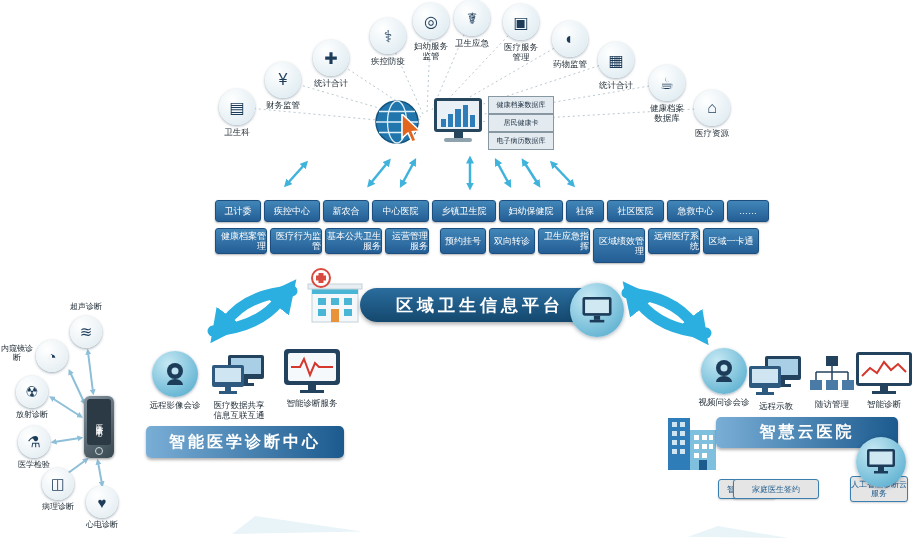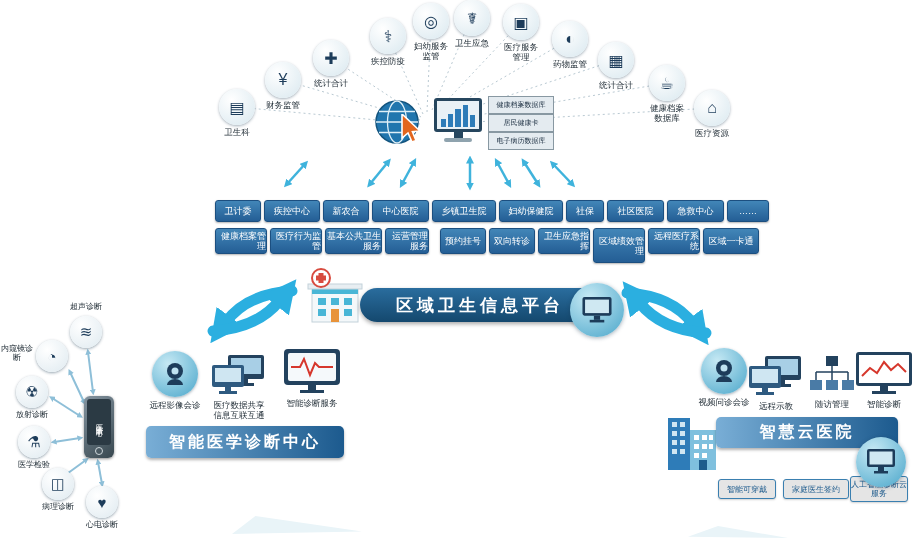--- a/index.html
+++ b/index.html
@@ -394,17 +394,17 @@
 <div class="banner" id="right-banner">智慧云医院</div>
 <div class="teal-circle" style="left:856px;top:437px;width:50px;height:50px">
   <svg width="30" height="26" viewBox="0 0 30 26">
     <rect x="1" y="0" width="28" height="18" rx="2" fill="#1d3c5a"></rect>
       <rect x="3.5" y="2.5" width="23" height="13" fill="#cfe8f2"></rect>
     <rect x="12" y="18" width="6" height="4" fill="#1d3c5a"></rect>
       <rect x="8" y="22" width="14" height="2.5" fill="#1d3c5a"></rect>
   </svg>
 </div>
 <div class="feature-btn" style="left:718px;top:479px;width:58px;height:20px">智能可穿戴</div>
-<div class="feature-btn" style="left:783px;top:479px;width:66px;height:20px">家庭医生签约</div>
+<div class="feature-btn" style="left:733px;top:479px;width:86px;height:20px">家庭医生签约</div>
 <div class="feature-btn" style="left:850px;top:476px;width:58px;height:26px">人工智能诊断云服务</div>
 
 <div class="wm" style="left:232px;top:516px;width:130px;height:18px;clip-path:polygon(0 100%,18% 0,100% 86%)"></div>
 <div class="wm" style="left:688px;top:526px;width:100px;height:12px;clip-path:polygon(0 90%,30% 0,100% 100%)"></div>
 
 </body></html>

